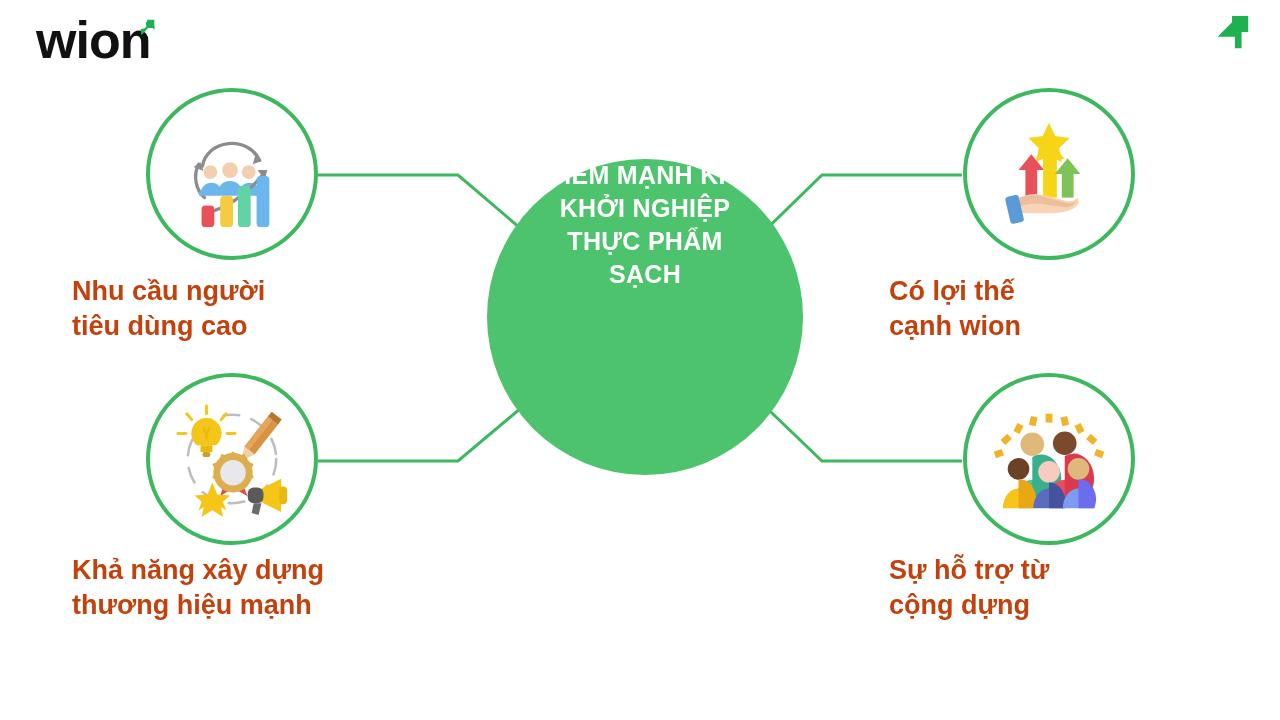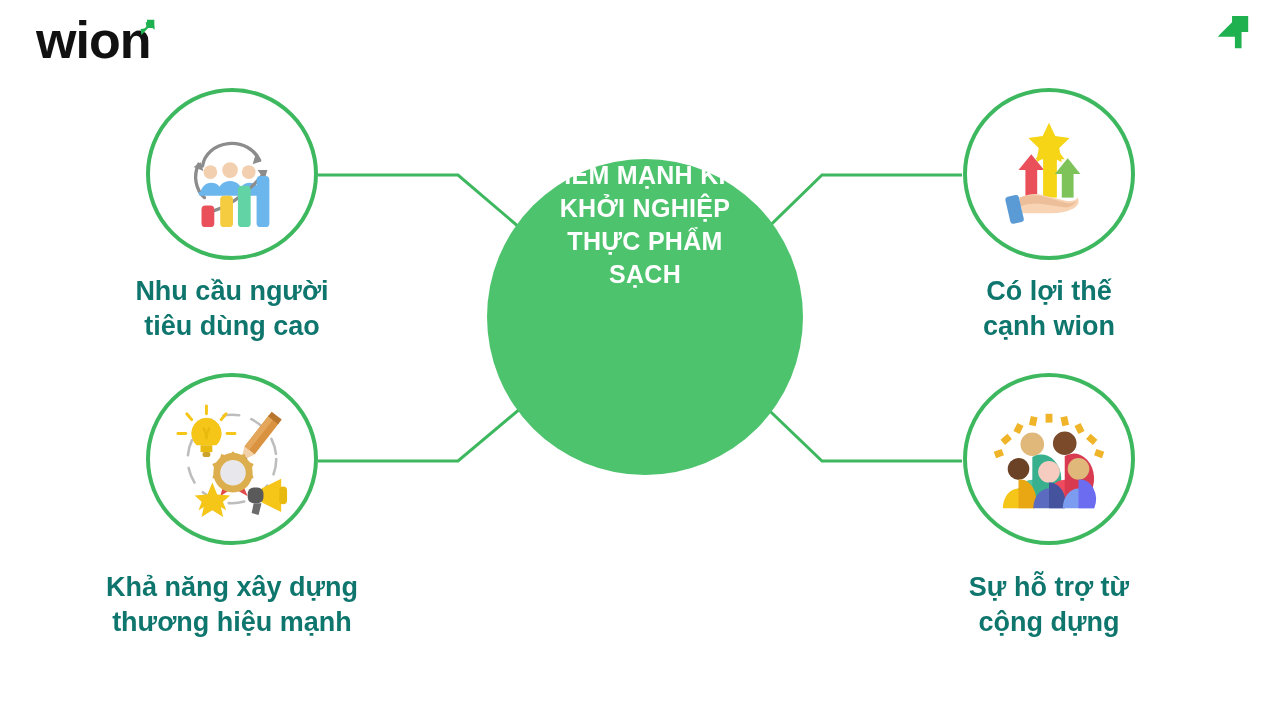--- a/index.html
+++ b/index.html
@@ -39,29 +39,29 @@
 
   
   .node { position:absolute; }
   .node-circle {
     width:172px; height:172px; border-radius:50%;
     border:4px solid #3db85f; background:#ffffff;
     display:flex; align-items:center; justify-content:center;
   }
   .node-label {
     position:absolute; width:320px; left:-74px; top:186px;
-    text-align:center; color:#0f766e;
+    text-align:left; color:#c2410c;
     font-size:27px; font-weight:700; line-height:1.28;
     white-space:pre-line;
   }
   .n-tl { left:146px; top:88px; }
   .n-bl { left:146px; top:373px; }
   .n-tr { left:963px; top:88px; }
   .n-br { left:963px; top:373px; }
-  .n-bl .node-label, .n-br .node-label { top:180px;margin-top:17px; }
+  .n-bl .node-label, .n-br .node-label { top:180px; }
   .icon-svg { width:118px; height:118px; display:block; }
 </style>
 </head>
 <body>
 
 <div id="stage">
 
   <div class="logo-wrap">
     <div class="logo-text">wion</div>
     <svg class="logo-arrow" viewBox="0 0 24 24">

